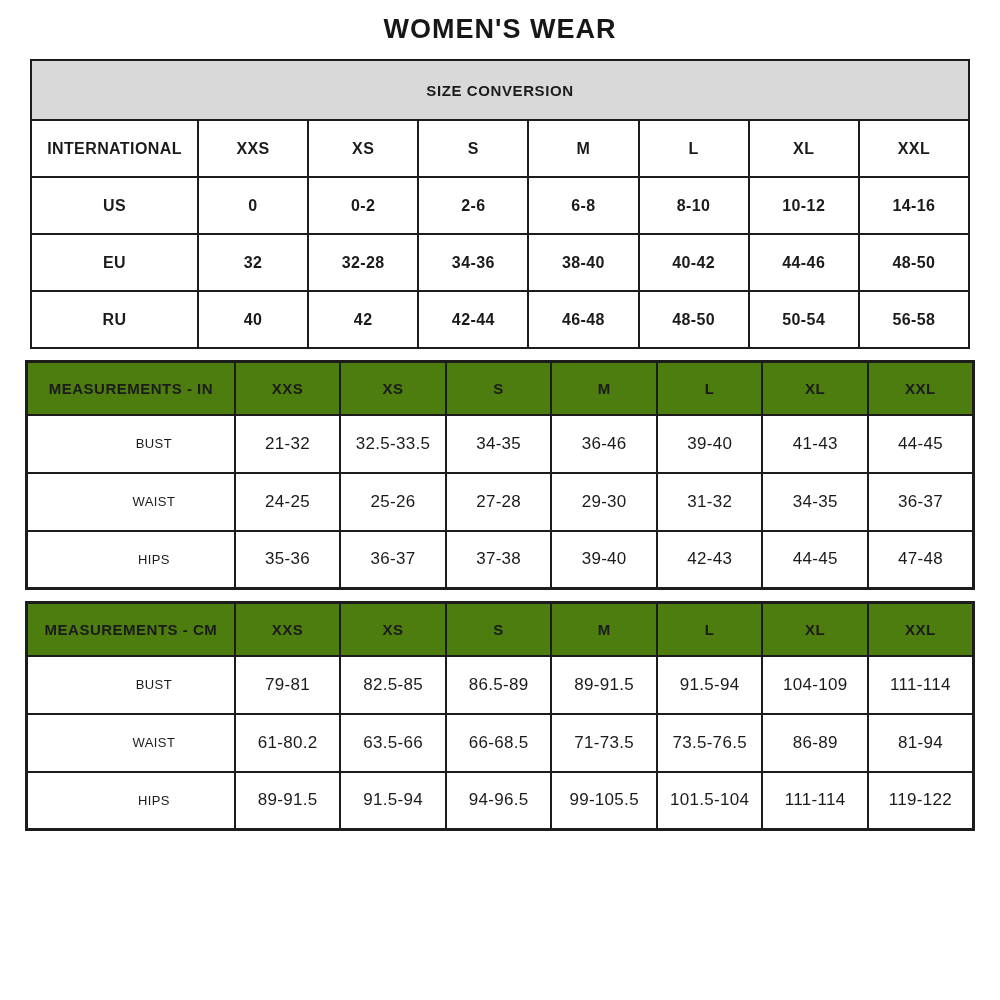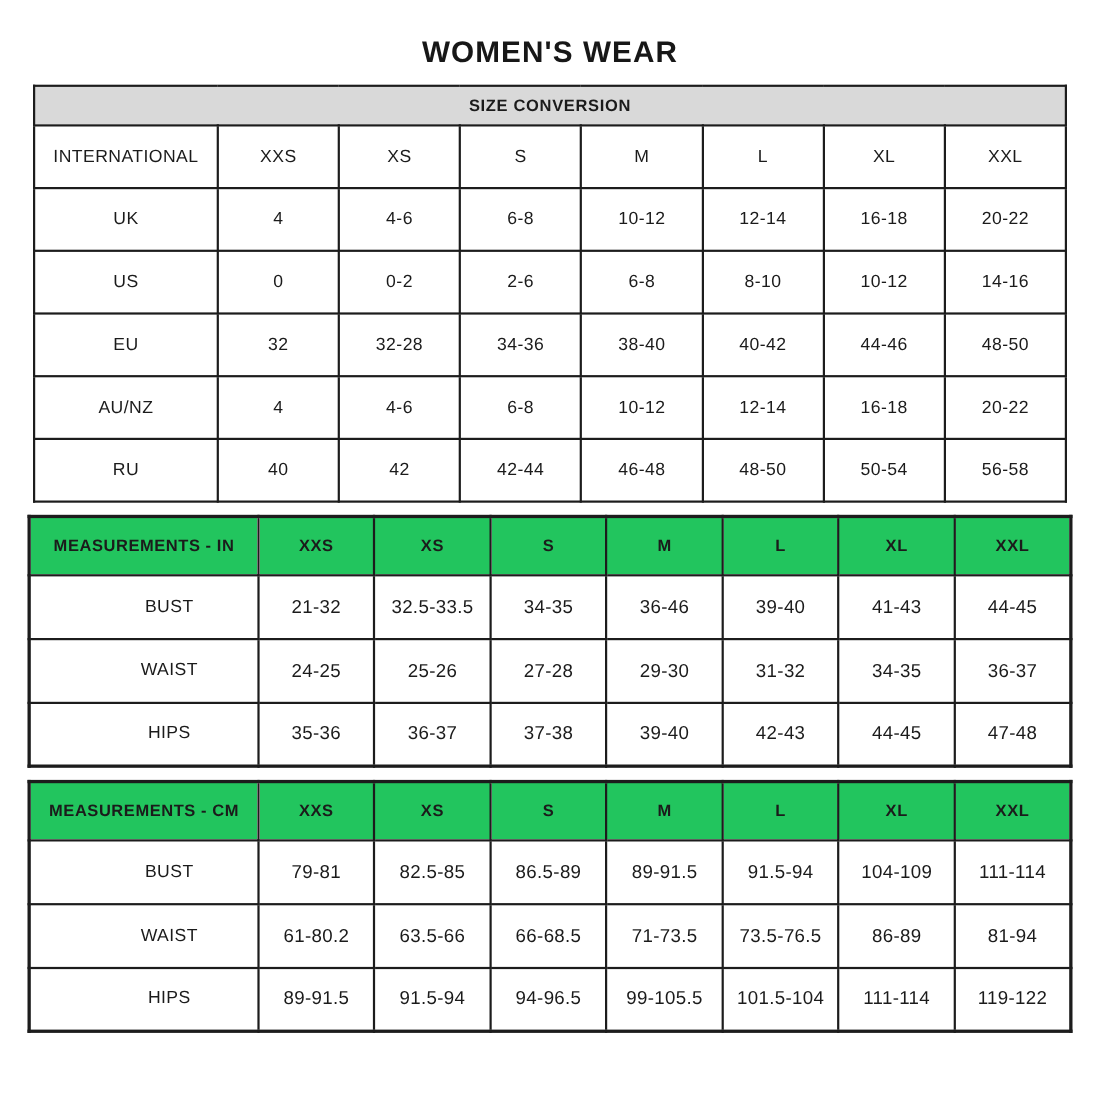--- a/index.html
+++ b/index.html
@@ -13,21 +13,21 @@
     width: 1000px;
     height: 1000px;
     overflow: hidden;
     background: #ffffff;
   }
   .page-title {
     text-align: center;
     font-size: 27px;
     font-weight: 700;
     letter-spacing: 1px;
-    padding-top: 32px;
+    padding-top: 14px;
     color: #171717;
   }
   table {
     border-collapse: collapse;
     table-layout: fixed;
     text-align: center;
   }
   td, th {
     border: 2px solid #1c1c1c;
     text-align: center;
@@ -35,44 +35,44 @@
     overflow: hidden;
     white-space: nowrap;
   }
   
   .conv {
     width: 940px;
     margin: 14px auto 0 auto;
     border: 2px solid #1c1c1c;
   }
   .conv .banner {
-    height: 36px;
+    height: 60px;
     background: #d9d9d9;
     font-size: 15px;
     font-weight: 700;
     letter-spacing: 0.6px;
   }
-  .conv td { height: 57px; font-size: 16px; font-weight: 400; letter-spacing: 0.4px; }
+  .conv td { height: 57px; font-size: 16px; font-weight: 700; letter-spacing: 0.4px; }
   .conv col.c-label { width: 17.8%; }
   .conv col.c-size  { width: 11.743%; }
   
   .meas {
     width: 950px;
     margin: 11px auto 0 auto;
     border: 3px solid #1c1c1c;
   }
   .meas thead td {
     height: 53px;
-    background: #22c55e;
+    background: #4d7c0f;
     font-size: 15px;
     font-weight: 700;
     letter-spacing: 0.5px;
   }
   .meas tbody td { height: 58px; font-size: 17px; letter-spacing: 0.3px; }
-  .meas tbody td.rowlabel { font-size: 16px; letter-spacing: 0.4px; padding-left: 46px; }
+  .meas tbody td.rowlabel { font-size: 13px; letter-spacing: 0.4px; padding-left: 46px; }
   .meas col.c-label { width: 22.0%; }
   .meas col.c-size  { width: 11.143%; }
 </style>
 </head>
 <body>
 
 <div class="page">
 
   <div class="page-title">WOMEN'S WEAR</div>
 
@@ -97,60 +97,40 @@
           <td>XS</td>
           <td>S</td>
           <td>M</td>
           <td>L</td>
           <td>XL</td>
           <td>XXL</td>
         </tr>
     </thead>
     <tbody>
         <tr>
-          <td class="rowlabel">UK</td>
-          <td>4</td>
-          <td>4-6</td>
-          <td>6-8</td>
-          <td>10-12</td>
-          <td>12-14</td>
-          <td>16-18</td>
-          <td>20-22</td>
-        </tr>
-        <tr>
           <td class="rowlabel">US</td>
           <td>0</td>
           <td>0-2</td>
           <td>2-6</td>
           <td>6-8</td>
           <td>8-10</td>
           <td>10-12</td>
           <td>14-16</td>
         </tr>
         <tr>
           <td class="rowlabel">EU</td>
           <td>32</td>
           <td>32-28</td>
           <td>34-36</td>
           <td>38-40</td>
           <td>40-42</td>
           <td>44-46</td>
           <td>48-50</td>
         </tr>
         <tr>
-          <td class="rowlabel">AU/NZ</td>
-          <td>4</td>
-          <td>4-6</td>
-          <td>6-8</td>
-          <td>10-12</td>
-          <td>12-14</td>
-          <td>16-18</td>
-          <td>20-22</td>
-        </tr>
-        <tr>
           <td class="rowlabel">RU</td>
           <td>40</td>
           <td>42</td>
           <td>42-44</td>
           <td>46-48</td>
           <td>48-50</td>
           <td>50-54</td>
           <td>56-58</td>
         </tr>
       </tbody>

